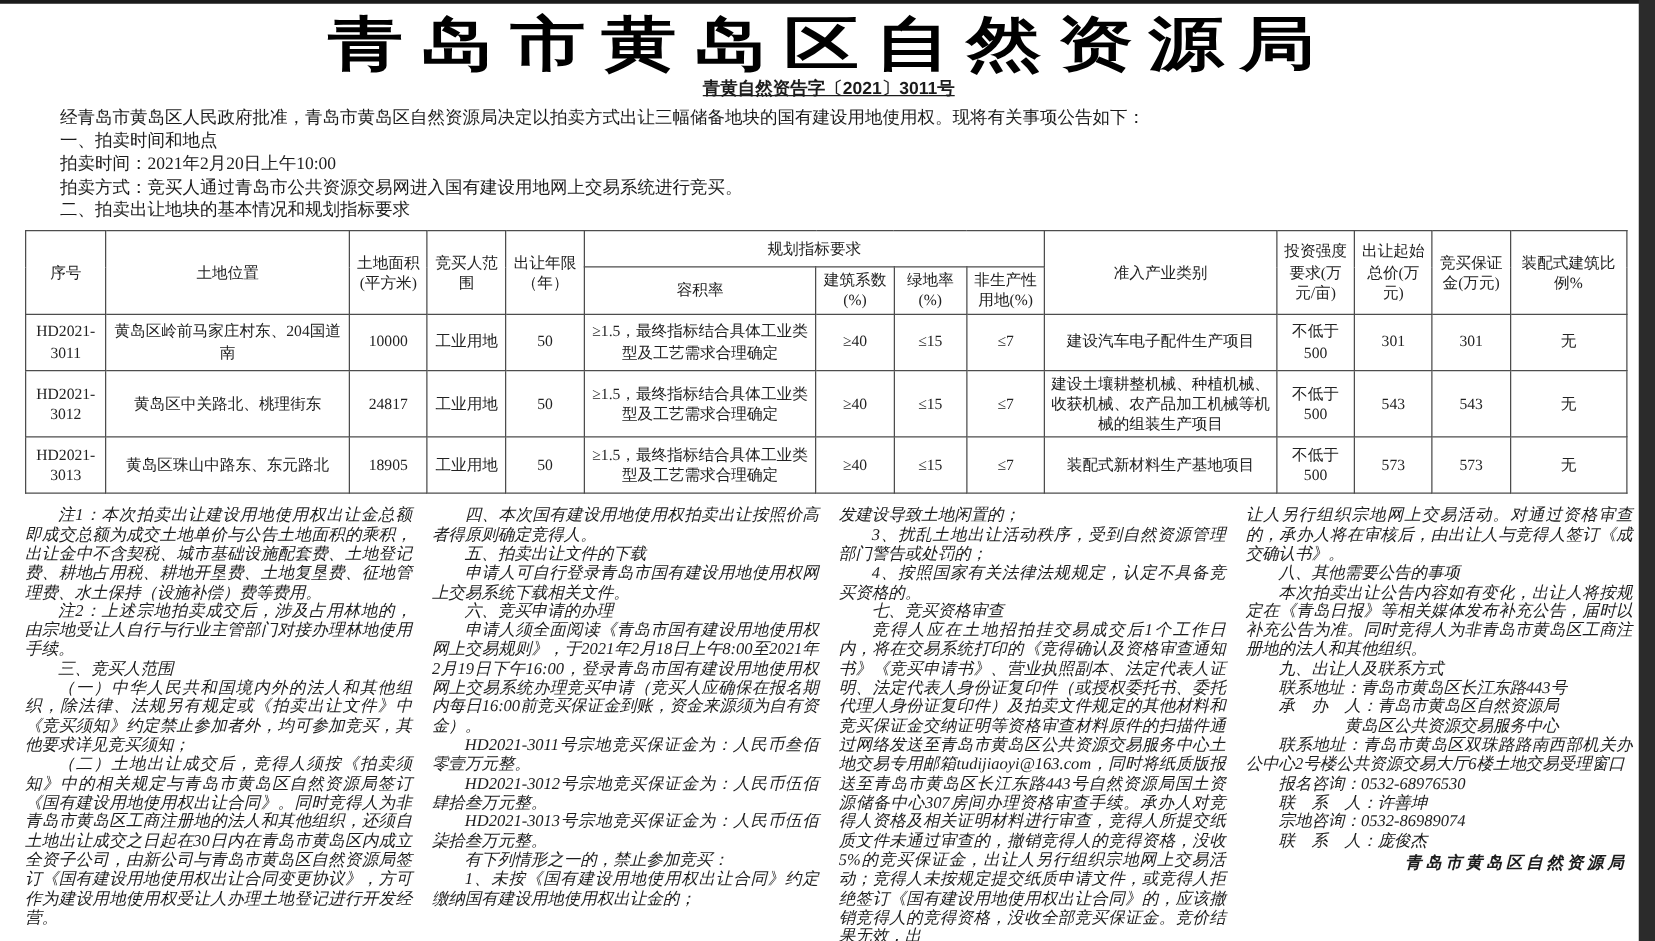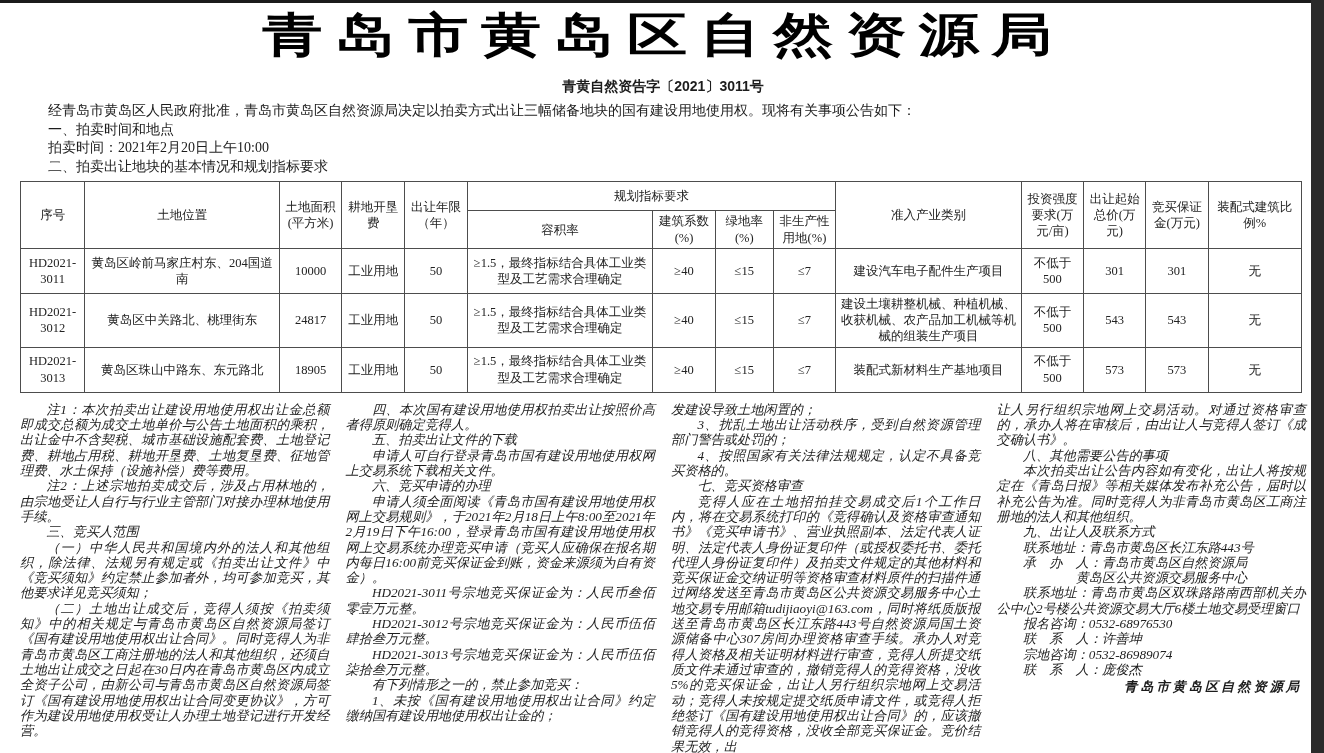--- a/index.html
+++ b/index.html
@@ -11,22 +11,22 @@
   .edge-top{position:absolute;top:0;left:0;width:1324px;height:3px;background:#1b1b1b;}
   .edge-right{position:absolute;top:0;right:0;width:13px;height:753px;background:#2b2b2b;}
   .sheet{position:absolute;left:20px;top:8px;width:1286px;}
 
   
   .headline{text-align:center;color:#000;font-family:"Liberation Sans","DejaVu Sans",sans-serif;font-weight:bold;}
   .headline .line{display:block;line-height:54px;font-size:47px;white-space:nowrap;}
   .headline .line>span{display:inline-block;transform:scaleX(1.28);transform-origin:center;}
   .headline .l1>span{letter-spacing:10px;}
   .headline .l2>span{letter-spacing:1px;}
-  .doc-no{text-align:center;font-size:14px;font-weight:bold;margin-top:16px;
-    font-family:"Liberation Sans","DejaVu Sans",sans-serif;}
+  .doc-no{text-align:center;font-size:14px;font-weight:bold;margin-top:0;
+    font-family:"Liberation Sans","DejaVu Sans",sans-serif;text-decoration:underline;}
 
   
   .intro{margin-top:6px;font-size:14px;line-height:1.33;}
   .intro p{margin:0;text-indent:2em;}
 
   
   table.land{border-collapse:collapse;width:1282px;margin-top:5px;table-layout:fixed;
     font-size:12.5px;line-height:1.3;text-align:center;color:#222;}
   table.land th,table.land td{border:1px solid #4d4d4d;padding:2px 3px;font-weight:normal;vertical-align:middle;}
   table.land th{height:24px;}
@@ -54,20 +54,21 @@
   <div class="doc-no">青黄自然资告字〔2021〕3011号</div>
 
   <div class="intro">
 
       <p>经青岛市黄岛区人民政府批准，青岛市黄岛区自然资源局决定以拍卖方式出让三幅储备地块的国有建设用地使用权。现将有关事项公告如下：</p>
 
       <p>一、拍卖时间和地点</p>
 
       <p>拍卖时间：2021年2月20日上午10:00</p>
 
+      <p>拍卖方式：竞买人通过青岛市公共资源交易网进入国有建设用地网上交易系统进行竞买。</p>
 
       <p>二、拍卖出让地块的基本情况和规划指标要求</p>
 
   </div>
 
   <table class="land">
     <colgroup>
       <col style="width:64px">
         <col style="width:194px">
         <col style="width:62px">
@@ -81,21 +82,21 @@
         <col style="width:62px">
         <col style="width:62px">
       <col style="width:62px">
         <col style="width:93px">
     </colgroup>
     <thead>
       <tr>
         <th rowspan="2">序号</th>
         <th rowspan="2">土地位置</th>
         <th rowspan="2">土地面积(平方米)</th>
-        <th rowspan="2">耕地开垦费</th>
+        <th rowspan="2">竞买人范围</th>
         <th rowspan="2">出让年限（年）</th>
         <th colspan="4">规划指标要求</th>
         <th rowspan="2">准入产业类别</th>
         <th rowspan="2">投资强度要求(万元/亩)</th>
         <th rowspan="2">出让起始总价(万元)</th>
         <th rowspan="2">竞买保证金(万元)</th>
         <th rowspan="2">装配式建筑比例%</th>
       </tr>
       <tr>
         <th>容积率</th>

